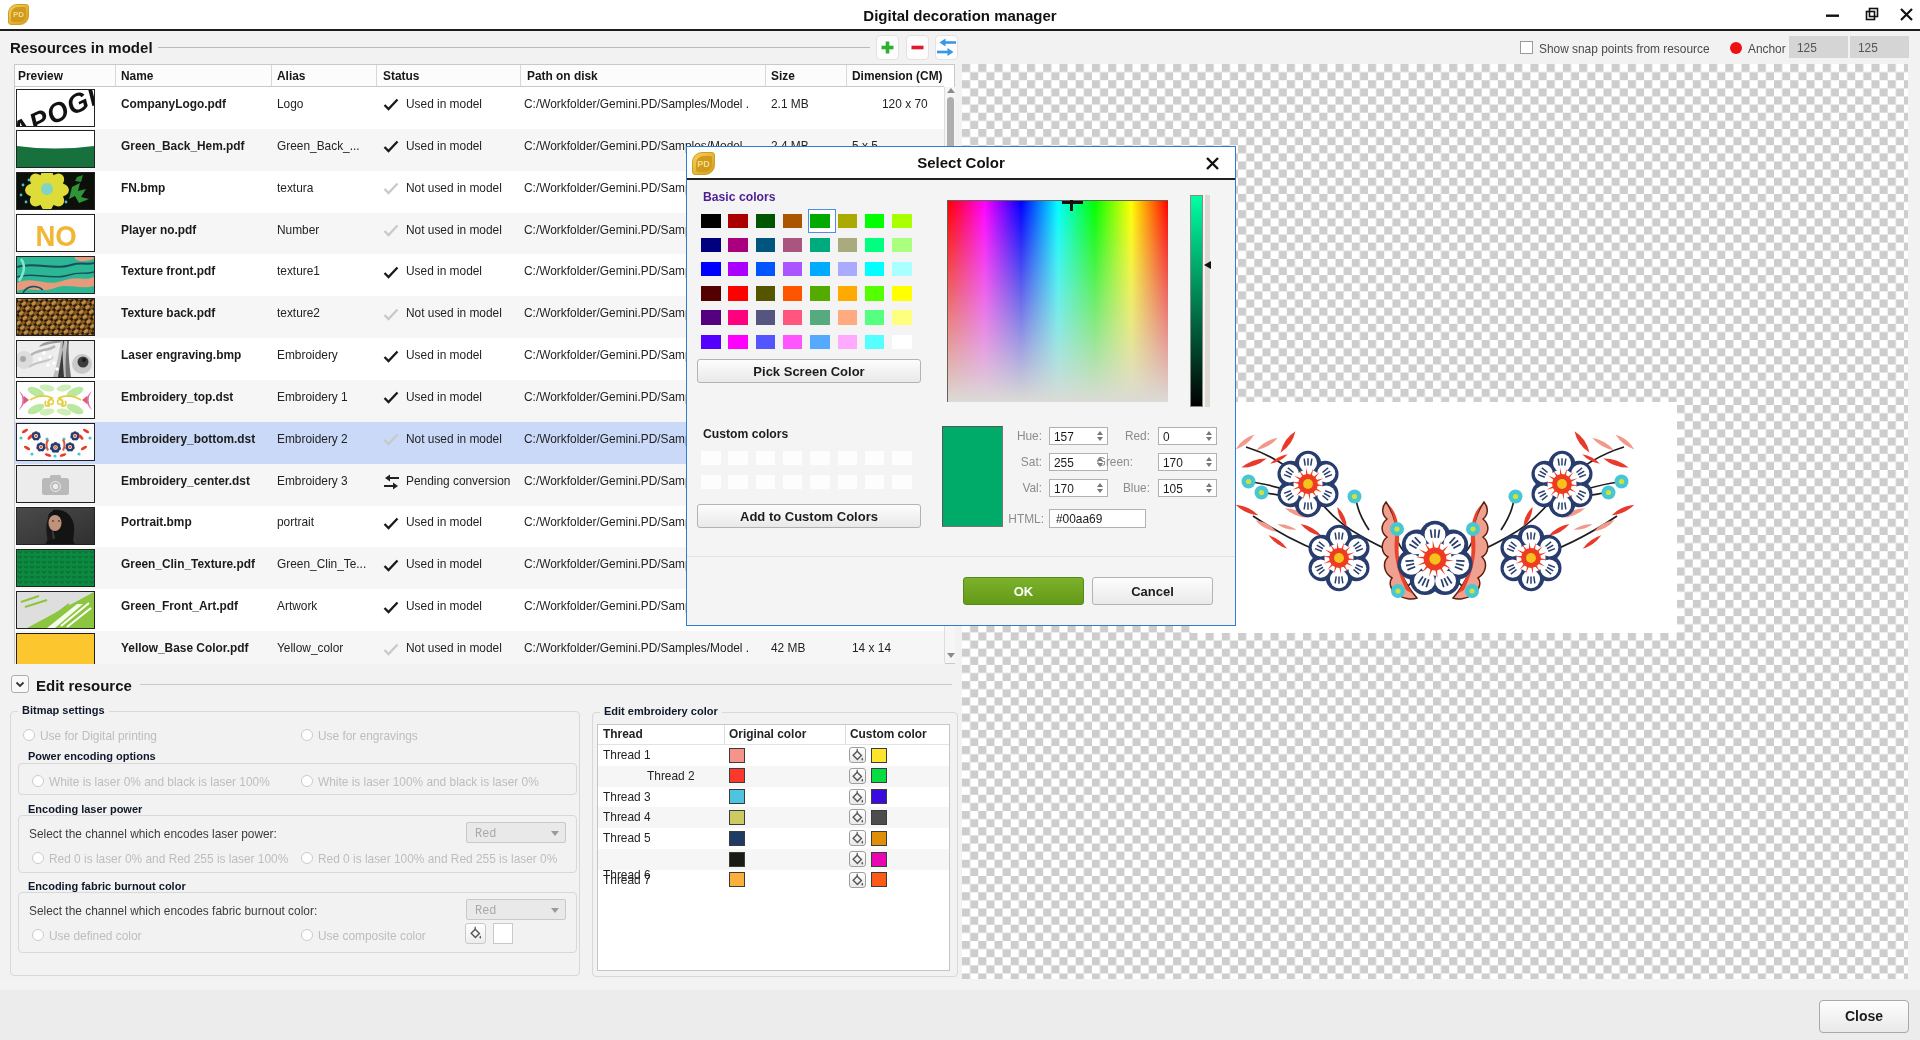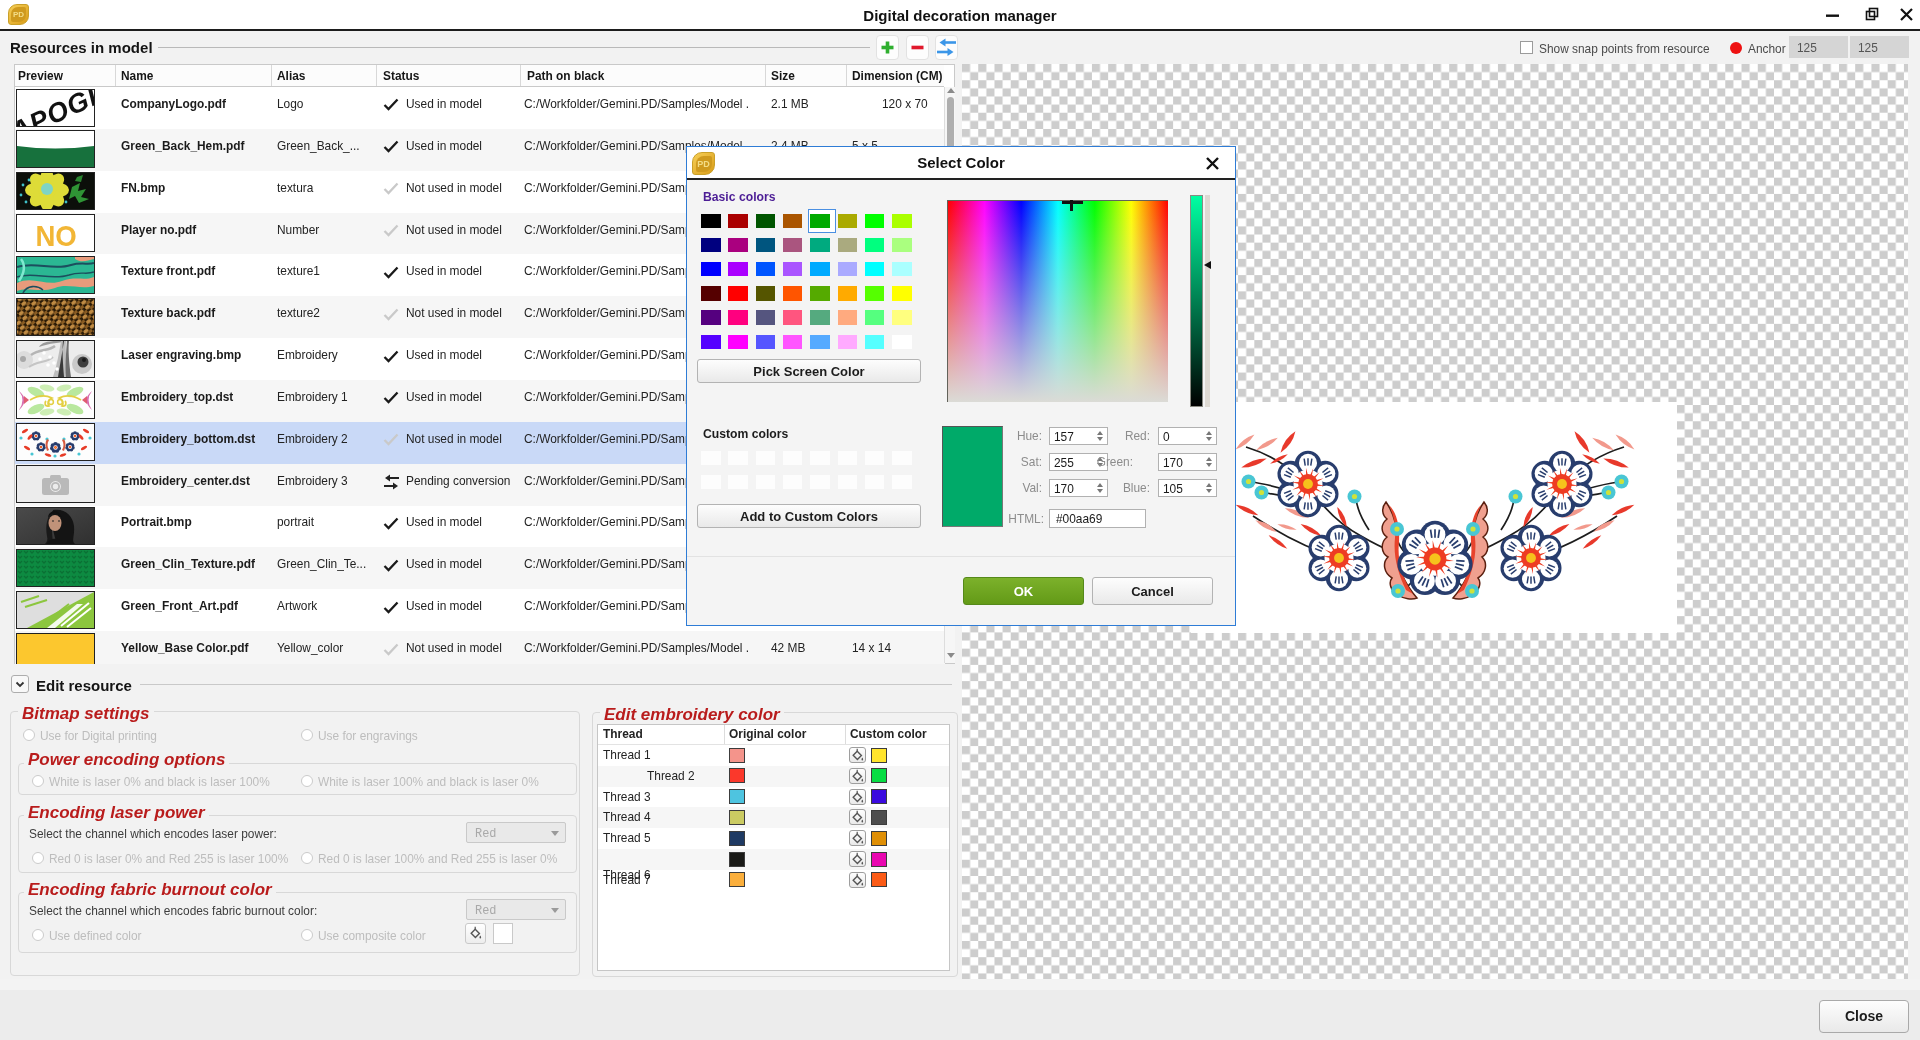--- a/index.html
+++ b/index.html
@@ -1,20 +1,20 @@
 <!DOCTYPE html>
 <html><head><meta charset="utf-8">
 <style>
 * { margin:0; padding:0; box-sizing:border-box; }
 html,body { width:1920px; height:1040px; overflow:hidden; }
 body { font-family:"Liberation Sans", sans-serif; background:#f2f2f2; position:relative; }
 .abs { position:absolute; }
 .b { font-weight:bold; }
 .gbox { position:absolute; border:1px solid #d8d8d8; border-radius:4px; }
-.legend { position:absolute; background:#f2f2f2; padding:0 4px; font-weight:bold; font-size:17px; color:#b91c1c; white-space:nowrap;font-style:italic; }
+.legend { position:absolute; background:#f2f2f2; padding:0 4px; font-weight:bold; font-size:11px; color:#0f172a; white-space:nowrap; }
 .radio { position:absolute; width:12px; height:12px; border:1px solid #cbcbcb; border-radius:50%; background:#fff; }
 .rlabel { position:absolute; font-size:11.9px; color:#bdbdbd; white-space:nowrap; }
 .dlabel { position:absolute; font-size:11.9px; color:#3d3d3d; white-space:nowrap; }
 .combo { position:absolute; width:100px; height:21px; background:#e9e9e9; border:1px solid #c9c9c9; border-radius:2px; }
 .combo span { position:absolute; left:8px; top:3.5px; font-size:11.9px; color:#a9a9a9;font-family:Liberation Mono, monospace; }
 .combo i { position:absolute; right:6px; top:8px; width:0; height:0; border-left:4px solid transparent; border-right:4px solid transparent; border-top:5px solid #9a9a9a; }
 .btn { position:absolute; border:1px solid #b3b3b3; border-radius:3px; background:linear-gradient(#fdfdfd,#e9e9e9); font-size:13px; font-weight:bold; color:#1c1c1c; text-align:center; }
 .spin { position:absolute; width:59px; height:18px; background:#fff; border:1px solid #b1b1b1; }
 .spin b { position:absolute; left:4px; top:2px; font-size:11.9px; color:#1a1a1a; font-weight:normal; }
 .spin .up { position:absolute; right:4px; top:3px; width:0; height:0; border-left:3.5px solid transparent; border-right:3.5px solid transparent; border-bottom:4px solid #777; }
@@ -703,21 +703,21 @@
     <div class="cell" style="left:406px;top:641.0px;">Not used in model</div>
     <div class="cell" style="left:524px;top:641.0px;width:224px;overflow:hidden;">C:/Workfolder/Gemini.PD/Samples/Model ...</div>
     <div class="cell" style="left:771px;top:641.0px;">42 MB</div>
     <div class="cell" style="left:852px;top:641.0px;">14 x 14</div>
   </div>
 <div class="abs" style="left:15px;top:65px;width:929px;height:22px;background:#fcfcfc;border-bottom:1px solid #c9c9c9;"></div>
 <div class="cell b" style="left:18px;top:69px;color:#161616;">Preview</div>
 <div class="cell b" style="left:121px;top:69px;color:#161616;">Name</div>
 <div class="cell b" style="left:277px;top:69px;color:#161616;">Alias</div>
 <div class="cell b" style="left:383px;top:69px;color:#161616;">Status</div>
-<div class="cell b" style="left:527px;top:69px;color:#161616;">Path on black</div>
+<div class="cell b" style="left:527px;top:69px;color:#161616;">Path on disk</div>
 <div class="cell b" style="left:771px;top:69px;color:#161616;">Size</div>
 <div class="cell b" style="left:852px;top:69px;color:#161616;">Dimension (CM)</div>
 <div class="abs" style="left:115px;top:65px;width:1px;height:21px;background:#d8d8d8;"></div>
 <div class="abs" style="left:271px;top:65px;width:1px;height:21px;background:#d8d8d8;"></div>
 <div class="abs" style="left:376px;top:65px;width:1px;height:21px;background:#d8d8d8;"></div>
 <div class="abs" style="left:520px;top:65px;width:1px;height:21px;background:#d8d8d8;"></div>
 <div class="abs" style="left:765px;top:65px;width:1px;height:21px;background:#d8d8d8;"></div>
 <div class="abs" style="left:846px;top:65px;width:1px;height:21px;background:#d8d8d8;"></div>
 
 <div class="abs" style="left:944px;top:87px;width:11px;height:576px;background:#f6f6f6;border-left:1px solid #ddd;"></div>

